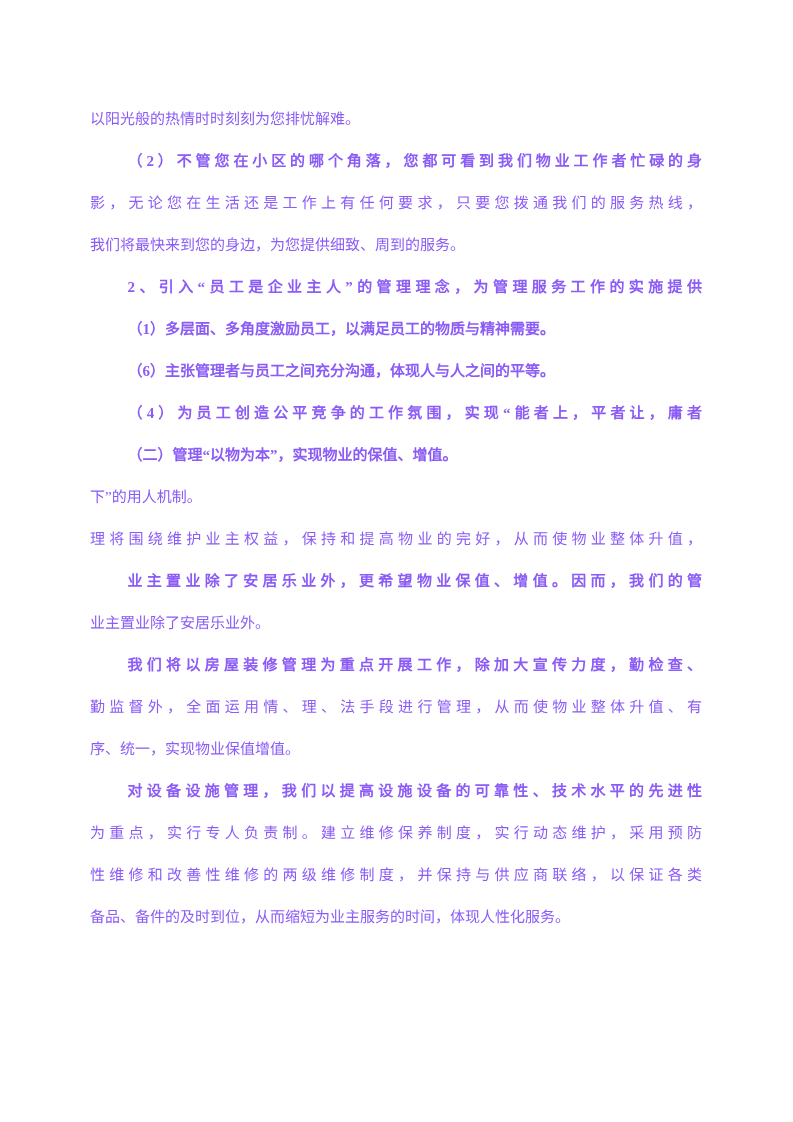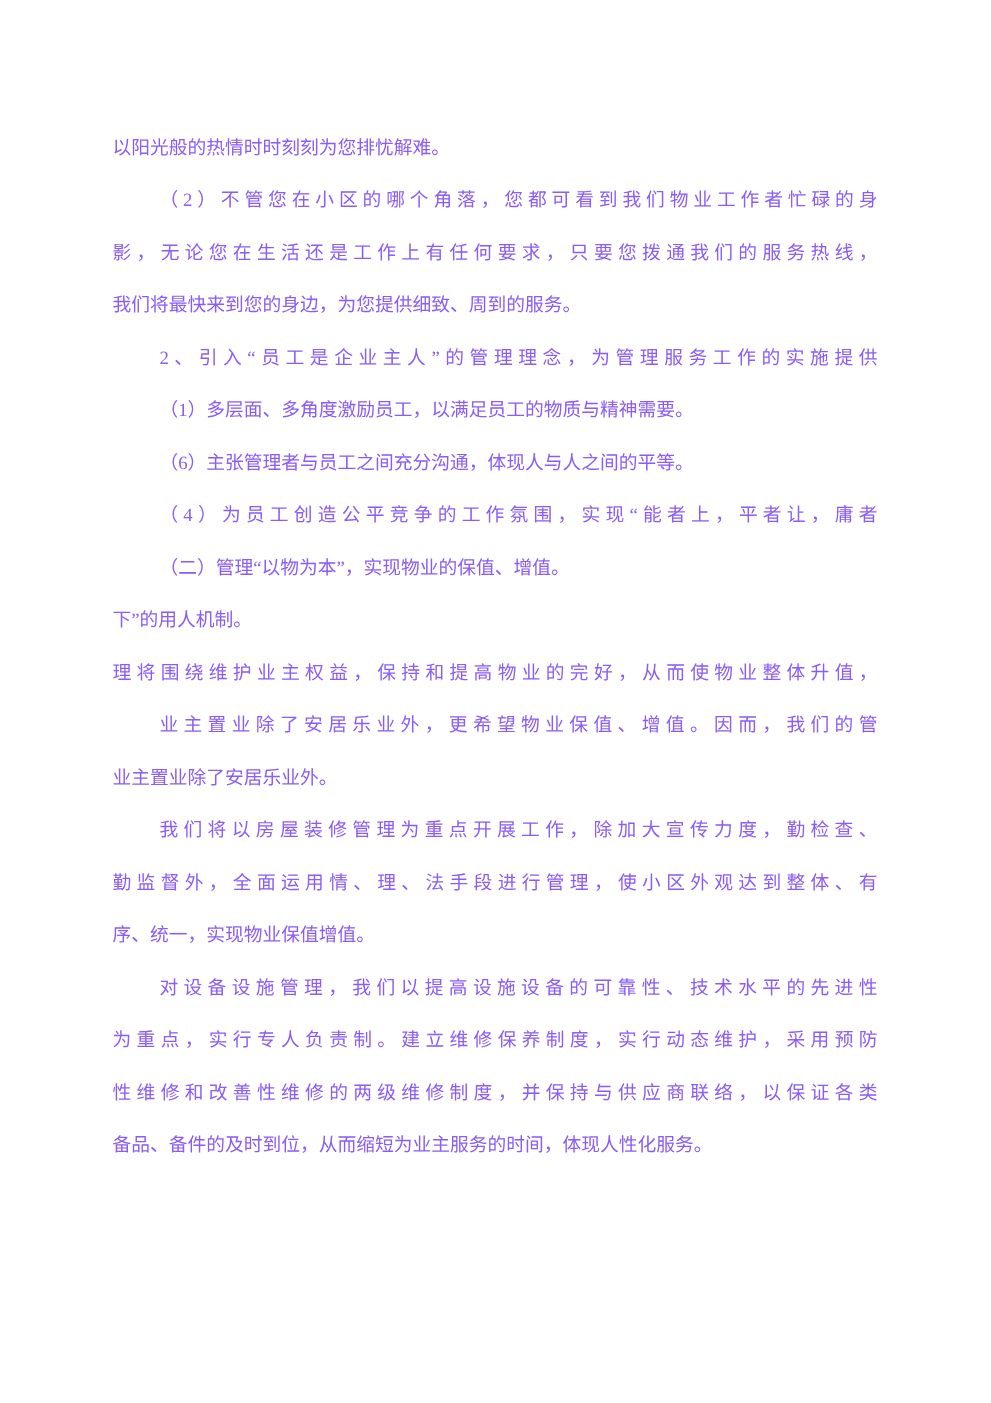--- a/index.html
+++ b/index.html
@@ -25,20 +25,21 @@
     font-size: 15px;
     line-height: 42px;
     height: 42px;
     color: #8b5cf6;
     text-align: left;
     white-space: normal;
     overflow: visible;
   }
   .line.indent {
     padding-left: 37.5px; 
+    font-weight: bold;
   }
   .line.fill {
     text-align: justify;
     text-align-last: justify;
     text-justify: inter-character;
   }
 </style>
 </head>
 <body>
 
@@ -52,20 +53,20 @@
       <div class="line indent fill">2、引入“员工是企业主人”的管理理念，为管理服务工作的实施提供</div>
       <div class="line indent">（1）多层面、多角度激励员工，以满足员工的物质与精神需要。</div>
       <div class="line indent">（6）主张管理者与员工之间充分沟通，体现人与人之间的平等。</div>
       <div class="line indent fill">（4）为员工创造公平竞争的工作氛围，实现“能者上，平者让，庸者</div>
       <div class="line indent">（二）管理“以物为本”，实现物业的保值、增值。</div>
       <div class="line">下”的用人机制。</div>
       <div class="line fill">理将围绕维护业主权益，保持和提高物业的完好，从而使物业整体升值，</div>
       <div class="line indent fill">业主置业除了安居乐业外，更希望物业保值、增值。因而，我们的管</div>
       <div class="line">业主置业除了安居乐业外。</div>
       <div class="line indent fill">我们将以房屋装修管理为重点开展工作，除加大宣传力度，勤检查、</div>
-      <div class="line fill">勤监督外，全面运用情、理、法手段进行管理，使小区外观达到整体、有</div>
+      <div class="line fill">勤监督外，全面运用情、理、法手段进行管理，从而使物业整体升值、有</div>
       <div class="line">序、统一，实现物业保值增值。</div>
       <div class="line indent fill">对设备设施管理，我们以提高设施设备的可靠性、技术水平的先进性</div>
       <div class="line fill">为重点，实行专人负责制。建立维修保养制度，实行动态维护，采用预防</div>
       <div class="line fill">性维修和改善性维修的两级维修制度，并保持与供应商联络，以保证各类</div>
       <div class="line">备品、备件的及时到位，从而缩短为业主服务的时间，体现人性化服务。</div>
     </div>
 </div>
 
 </body></html>

